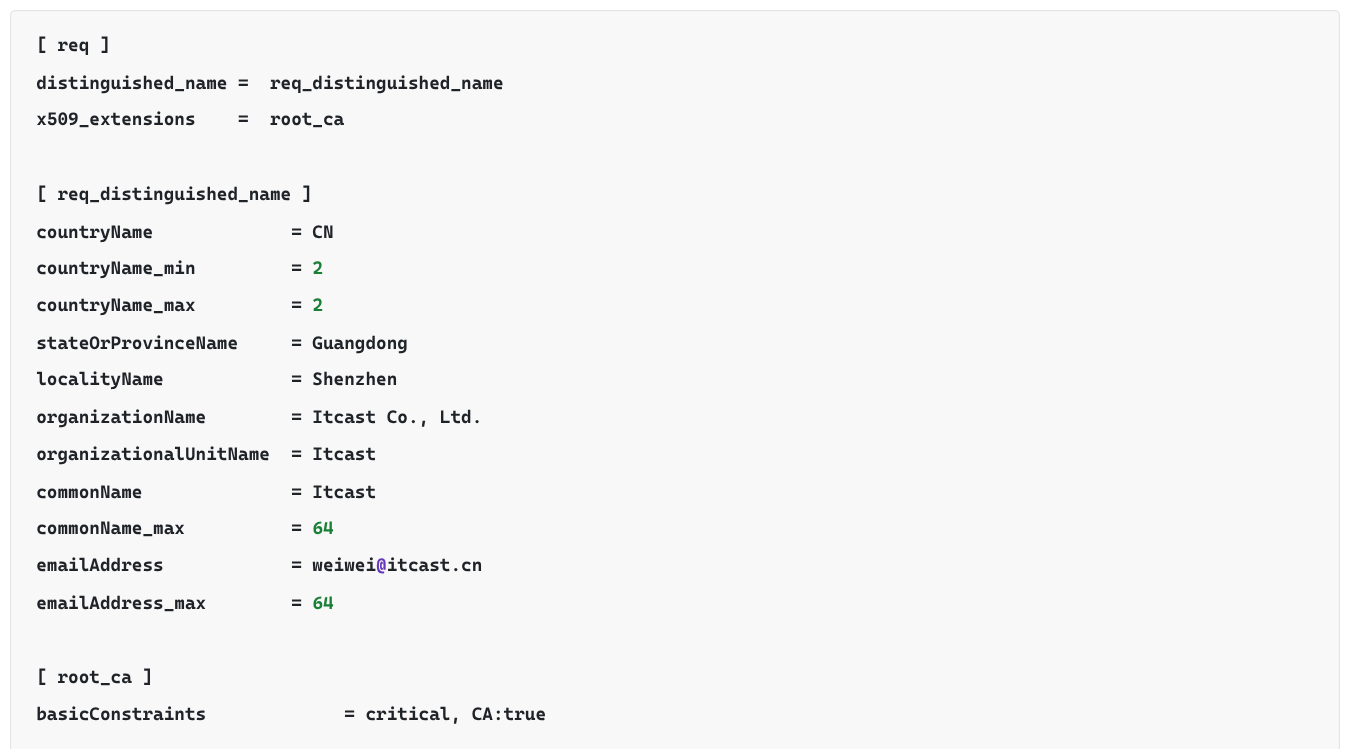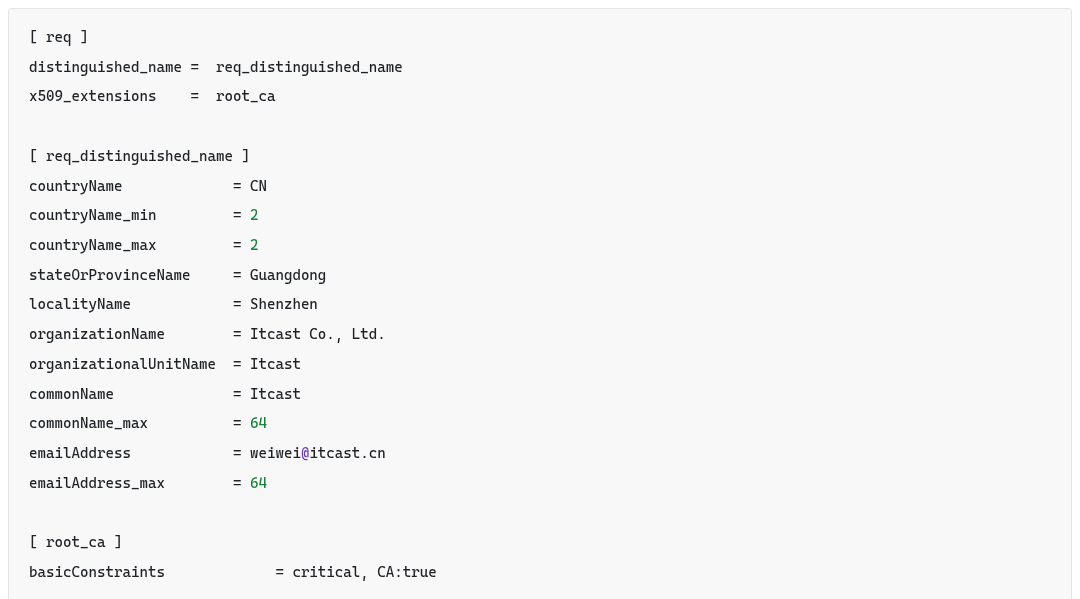--- a/index.html
+++ b/index.html
@@ -19,20 +19,21 @@
       font-family: "SF Mono", Monaco, "Cascadia Mono", "Roboto Mono", Consolas, "Courier New", monospace;
       font-size: 14.5px;
       line-height: 2.05;
       color: #1f2328;
       white-space: pre;
       overflow-x: auto;
     }
     .line {
       display: block;
       min-height: 1em;
+      font-weight: bold;
     }
     .num {
       color: #1a7f37;
     }
     .at {
       color: #6639ba;
     }
   </style>
 </head>
 <body>

